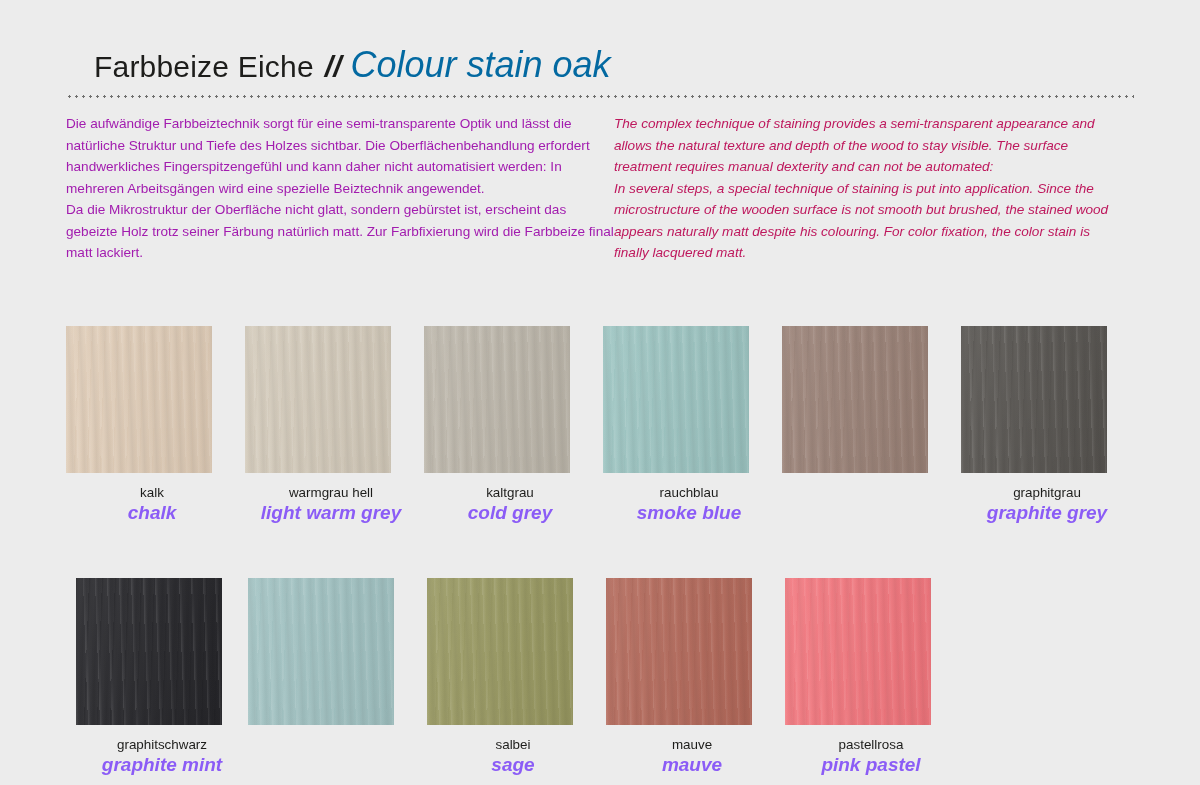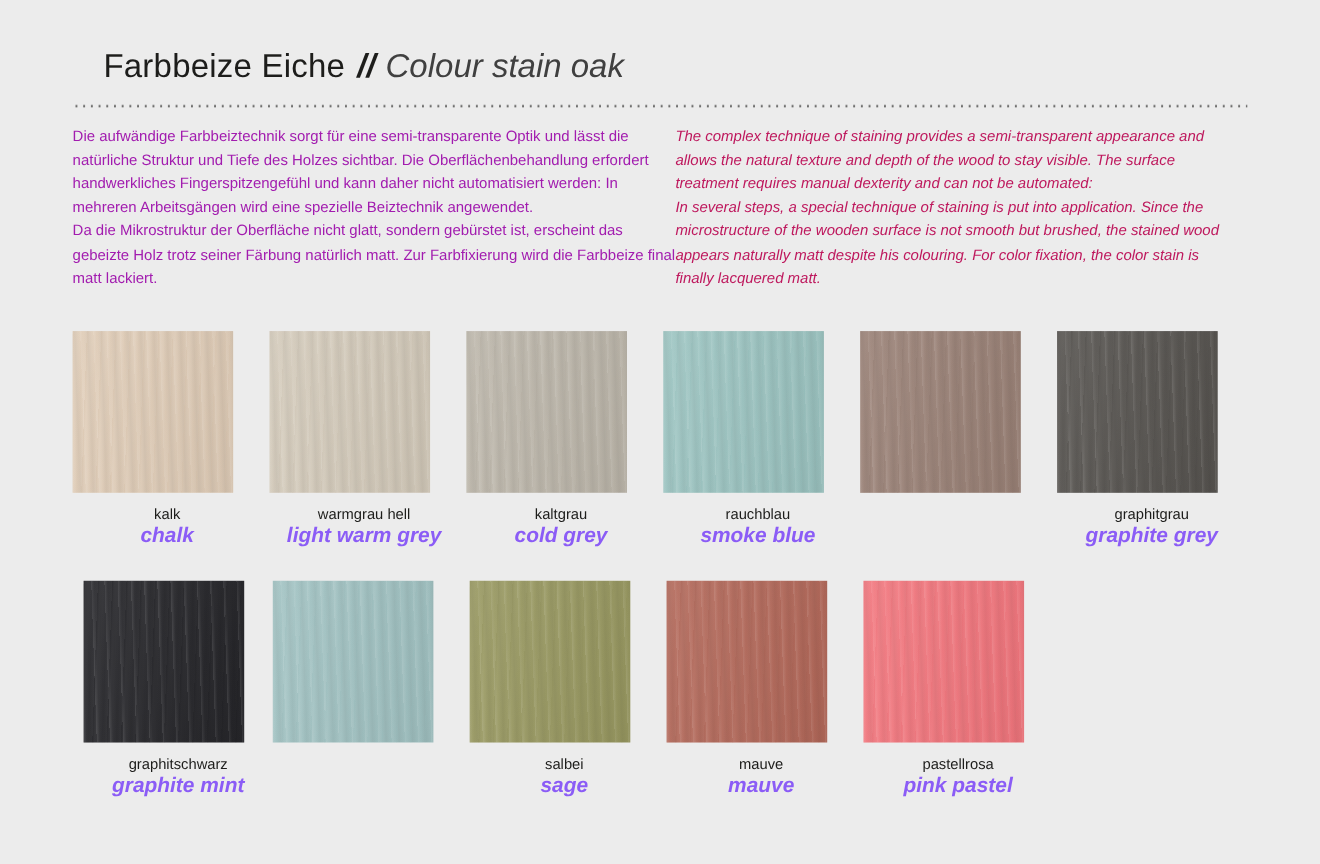--- a/index.html
+++ b/index.html
@@ -38,24 +38,24 @@
     color: #1d1d1b;
   }
   .title-sep {
     font-size: 30px;
     font-style: italic;
     font-weight: 700;
     margin: 0 9px 0 11px;
     color: #1d1d1b;
   }
   .title-en {
-    font-size: 30px;
+    font-size: 36px;
     font-style: italic;
     font-weight: 400;
-    color: #404040;
+    color: #0369a1;
   }
   
   .rule {
     position: absolute;
     left: 66px;
     top: 95px;
     width: 1068px;
     height: 3px;
     background-image: radial-gradient(circle, #6f6f6e 1.1px, rgba(0,0,0,0) 1.3px);
     background-size: 7px 3px;
@@ -92,20 +92,21 @@
     top: 301px;
     width: 1075px;
     display: flex;
     flex-wrap: wrap;
     gap: 0;
   }
   .swatch {
     width: 172px;
     margin-right: 7px;
     margin-bottom: 30px;
+    margin-top: 25px;
   }
   .swatch:nth-child(7n) { margin-right: 0; padding-left: 10px; }
   .chip {
     width: 146px;
     height: 147px;
     position: relative;
     overflow: hidden;
   }
   .chip .grain {
     position: absolute;

